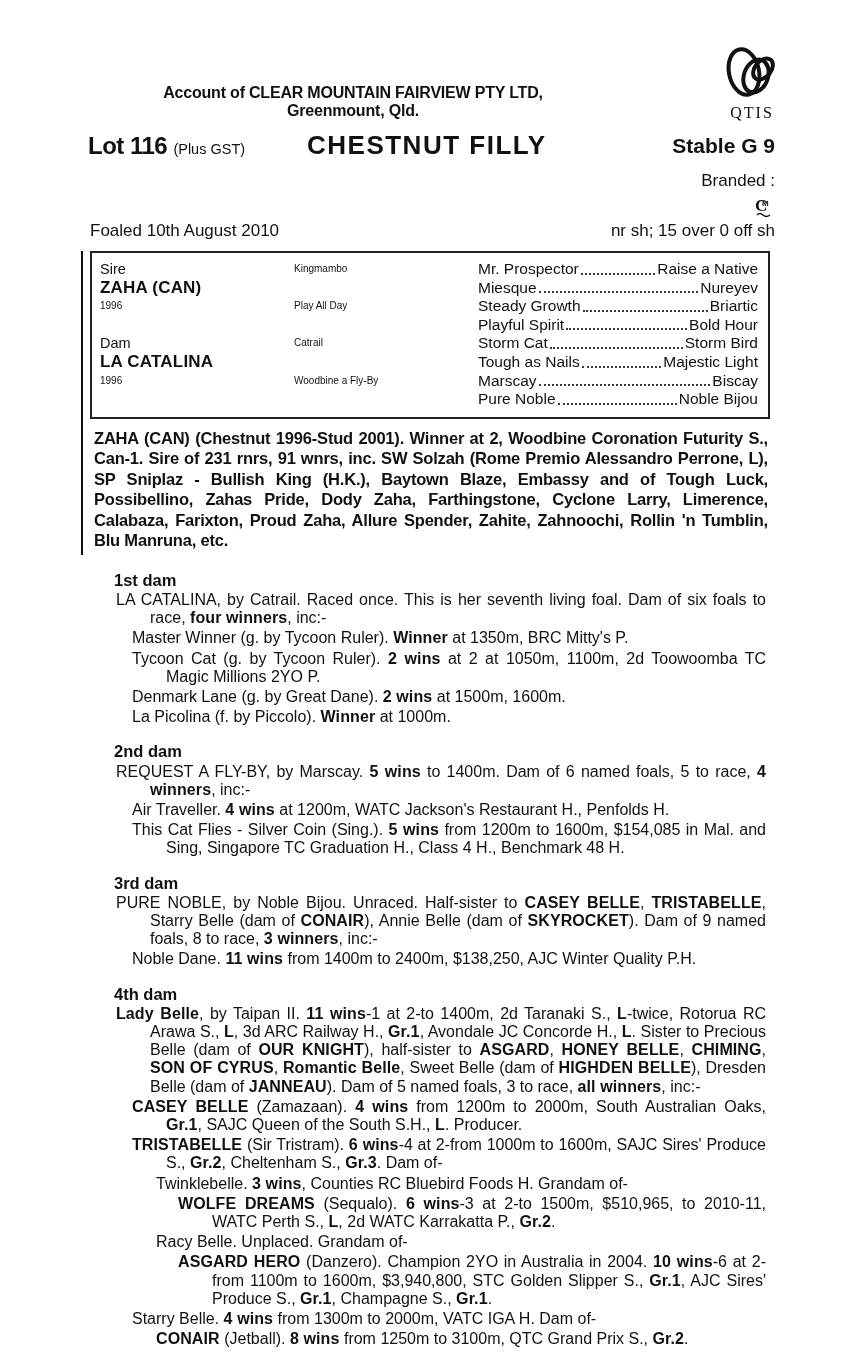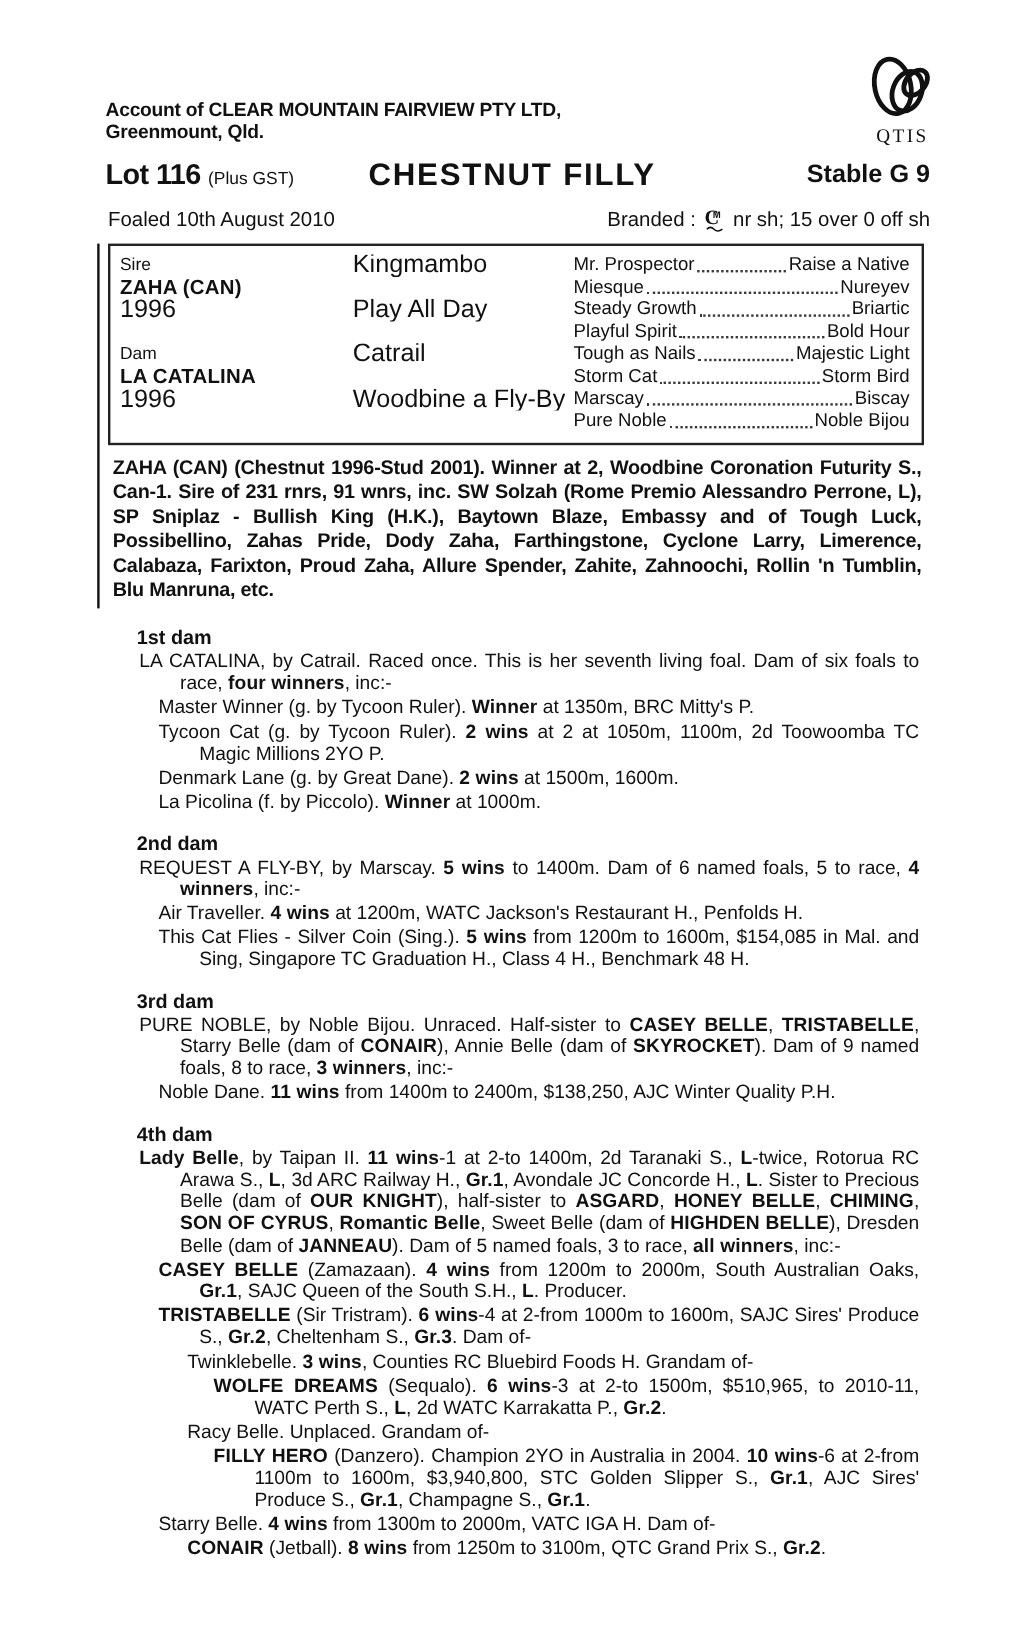--- a/index.html
+++ b/index.html
@@ -7,46 +7,46 @@
     position:relative;
     width:860px;height:1356px;
     background:#ffffff;
     font-family:"Liberation Sans","DejaVu Sans",sans-serif;
     color:#111;
     overflow:hidden;
   }
   
   .qtis-logo{position:absolute;top:44px;right:68px;width:84px;height:86px;}
   .hdr-account{
-    margin:84px 0 0 88px;width:530px;text-align:left;
+    margin:84px 0 0 88px;width:530px;text-align:center;
     font-weight:bold;font-size:16px;line-height:18px;letter-spacing:-0.2px;
   }
   .lot-row{position:relative;margin:9px 85px 0 88px;height:32px;}
   .lot-label{position:absolute;left:0;bottom:1px;font-size:24px;font-weight:bold;letter-spacing:-0.5px;white-space:nowrap;}
   .lot-gst{font-size:14.5px;font-weight:normal;letter-spacing:0;}
   .horse-title{position:absolute;left:172px;bottom:0;font-size:26px;font-weight:bold;letter-spacing:1.5px;white-space:nowrap;margin-left:47px;}
   .stable{position:absolute;right:0;bottom:3px;font-size:21px;font-weight:bold;white-space:nowrap;margin-top:32px;}
   .foaled-row{display:flex;justify-content:space-between;align-items:flex-end;margin:10px 85px 0 90px;font-size:17px;line-height:20px;}
-  .branded-cell{display:inline-flex;align-items:flex-end;gap:4px;white-space:nowrap;}
+  .branded-cell{display:inline-flex;align-items:flex-end;gap:4px;white-space:nowrap;flex-direction:column;}
   .brand-mark{display:inline-block;margin:0 1px -2px 2px;}
   
   .ped-wrap{
     margin:10px 90px 0 81px;
     border-left:2px solid #111;
     padding-left:7px;
   }
   .ped-table{
     border:2px solid #222;
     padding:7px 10px 8px 8px;
     display:grid;
     grid-template-columns:190px 180px 1fr;
     column-gap:4px;
   }
   .ped-col{display:flex;flex-direction:column;}
-  .ped-slot{height:18.6px;line-height:18.6px;font-size:21px;white-space:nowrap;overflow:hidden;}
+  .ped-slot{height:18.6px;line-height:18.6px;font-size:10px;white-space:nowrap;overflow:hidden;}
   .ped-slot.small{font-size:14.5px;}
   .ped-slot.name{font-size:17px;font-weight:bold;letter-spacing:0.2px;}
   .ped-leader{display:flex;align-items:flex-end;height:18.6px;font-size:15.5px;line-height:18.6px;}
   .ped-leader .pl-l{white-space:nowrap;}
   .ped-leader .pl-dots{flex:1;min-width:10px;border-bottom:2px dotted #3a3a3a;margin:0 2px 4px 2px;}
   .ped-leader .pl-r{white-space:nowrap;text-align:right;}
   .sire-comment{
     margin:0;padding:9px 2px 4px 4px;
     font-weight:bold;font-size:16.5px;line-height:20.5px;
     text-align:justify;letter-spacing:-0.2px;
@@ -140,28 +140,28 @@
             <span class="pl-l">Steady Growth</span>
             <span class="pl-dots"></span>
             <span class="pl-r">Briartic</span>
           </div>
           <div class="ped-leader">
             <span class="pl-l">Playful Spirit</span>
             <span class="pl-dots"></span>
             <span class="pl-r">Bold Hour</span>
           </div>
           <div class="ped-leader">
+            <span class="pl-l">Storm Cat</span>
+            <span class="pl-dots"></span>
+            <span class="pl-r">Storm Bird</span>
+          </div>
+          <div class="ped-leader">
             <span class="pl-l">Tough as Nails</span>
             <span class="pl-dots"></span>
             <span class="pl-r">Majestic Light</span>
-          </div>
-          <div class="ped-leader">
-            <span class="pl-l">Storm Cat</span>
-            <span class="pl-dots"></span>
-            <span class="pl-r">Storm Bird</span>
           </div>
           <div class="ped-leader">
             <span class="pl-l">Marscay</span>
             <span class="pl-dots"></span>
             <span class="pl-r">Biscay</span>
           </div>
           <div class="ped-leader">
             <span class="pl-l">Pure Noble</span>
             <span class="pl-dots"></span>
             <span class="pl-r">Noble Bijou</span>
@@ -186,18 +186,18 @@
       <div class="dam-heading">3rd dam</div>
       <p class="pg lvl0">PURE NOBLE, by Noble Bijou. Unraced. Half-sister to <b>CASEY BELLE</b>, <b>TRISTABELLE</b>, Starry Belle (dam of <b>CONAIR</b>), Annie Belle (dam of <b>SKYROCKET</b>). Dam of 9 named foals, 8 to race, <b>3 winners</b>, inc:-</p>
       <p class="pg lvl1">Noble Dane. <b>11 wins</b> from 1400m to 2400m, $138,250, AJC Winter Quality P.H.</p>
       <div class="dam-heading">4th dam</div>
       <p class="pg lvl0"><b>Lady Belle</b>, by Taipan II. <b>11 wins</b>-1 at 2-to 1400m, 2d Taranaki S., <b>L</b>-twice, Rotorua RC Arawa S., <b>L</b>, 3d ARC Railway H., <b>Gr.1</b>, Avondale JC Concorde H., <b>L</b>. Sister to Precious Belle (dam of <b>OUR KNIGHT</b>), half-sister to <b>ASGARD</b>, <b>HONEY BELLE</b>, <b>CHIMING</b>, <b>SON OF CYRUS</b>, <b>Romantic Belle</b>, Sweet Belle (dam of <b>HIGHDEN BELLE</b>), Dresden Belle (dam of <b>JANNEAU</b>). Dam of 5 named foals, 3 to race, <b>all winners</b>, inc:-</p>
       <p class="pg lvl1"><b>CASEY BELLE</b> (Zamazaan). <b>4 wins</b> from 1200m to 2000m, South Australian Oaks, <b>Gr.1</b>, SAJC Queen of the South S.H., <b>L</b>. Producer.</p>
       <p class="pg lvl1"><b>TRISTABELLE</b> (Sir Tristram). <b>6 wins</b>-4 at 2-from 1000m to 1600m, SAJC Sires' Produce S., <b>Gr.2</b>, Cheltenham S., <b>Gr.3</b>. Dam of-</p>
       <p class="pg lvl2">Twinklebelle. <b>3 wins</b>, Counties RC Bluebird Foods H. Grandam of-</p>
       <p class="pg lvl3"><b>WOLFE DREAMS</b> (Sequalo). <b>6 wins</b>-3 at 2-to 1500m, $510,965, to 2010-11, WATC Perth S., <b>L</b>, 2d WATC Karrakatta P., <b>Gr.2</b>.</p>
       <p class="pg lvl2">Racy Belle. Unplaced. Grandam of-</p>
-      <p class="pg lvl3"><b>FILLY HERO</b> (Danzero). Champion 2YO in Australia in 2004. <b>10 wins</b>-6 at 2-from 1100m to 1600m, $3,940,800, STC Golden Slipper S., <b>Gr.1</b>, AJC Sires' Produce S., <b>Gr.1</b>, Champagne S., <b>Gr.1</b>.</p>
+      <p class="pg lvl3"><b>ASGARD HERO</b> (Danzero). Champion 2YO in Australia in 2004. <b>10 wins</b>-6 at 2-from 1100m to 1600m, $3,940,800, STC Golden Slipper S., <b>Gr.1</b>, AJC Sires' Produce S., <b>Gr.1</b>, Champagne S., <b>Gr.1</b>.</p>
       <p class="pg lvl1">Starry Belle. <b>4 wins</b> from 1300m to 2000m, VATC IGA H. Dam of-</p>
       <p class="pg lvl2"><b>CONAIR</b> (Jetball). <b>8 wins</b> from 1250m to 3100m, QTC Grand Prix S., <b>Gr.2</b>.</p>
     </div>
 
 </div>
 
 </body></html>

